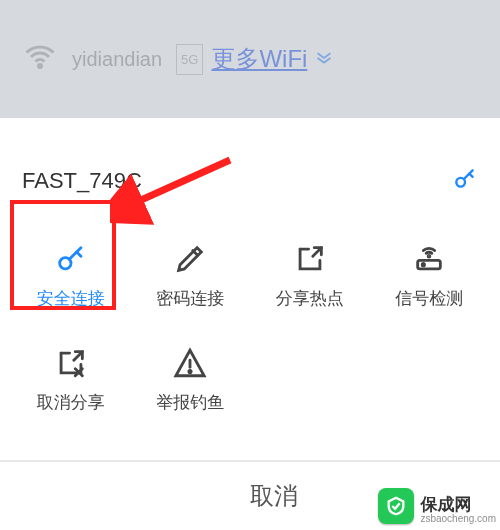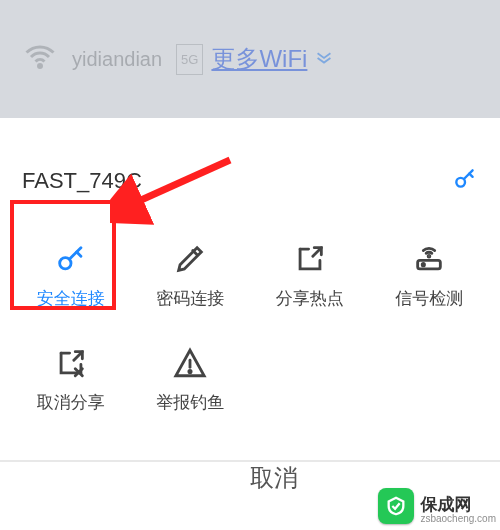--- a/index.html
+++ b/index.html
@@ -17,21 +17,21 @@
     .key-small svg { width: 26px; height: 26px; }
     .grid { display: grid; grid-template-columns: repeat(4, 1fr); gap: 6px; padding: 0 14px; }
     .tile { display: flex; flex-direction: column; align-items: center; justify-content: center; height: 98px; cursor: pointer; position: relative; border-radius: 4px; text-align: right; }
     .tile .ic { height: 36px; display: flex; align-items: center; justify-content: center; margin-bottom: 10px; }
     .tile .ic svg { width: 34px; height: 34px; }
     .tile .lbl { font-size: 17px; color: #444; }
     .tile.active .lbl { color: #1e88ff; }
     .tile.active svg { stroke: #1e88ff; }
     .highlight-box { position: absolute; border: 4px solid #ff2020; top: 200px; left: 10px; width: 106px; height: 110px; pointer-events: none; z-index: 10; }
     .arrow { position: absolute; top: 150px; left: 110px; z-index: 11; pointer-events: none; }
-    .cancel-bar { position: absolute; bottom: 0; left: 0; right: 0; border-top: 2px solid #e8e8e8; height: 70px; display: flex; justify-content: center; font-size: 24px; color: #555; cursor: pointer; padding-left: 48px; }
+    .cancel-bar { position: absolute; bottom: 0; left: 0; right: 0; border-top: 2px solid #e8e8e8; height: 70px; display: flex; align-items: center; justify-content: center; font-size: 24px; color: #555; cursor: pointer; padding-left: 48px; }
     .watermark { position: absolute; right: 4px; bottom: 6px; display: flex; align-items: flex-end; z-index: 20; }
     .wm-badge { width: 36px; height: 36px; background: #24c856; border-radius: 8px; display: flex; align-items: center; justify-content: center; margin-right: 6px; box-shadow: 0 1px 2px rgba(0,0,0,.3); }
     .wm-badge svg { width: 22px; height: 22px; }
     .wm-text { display: flex; flex-direction: column; line-height: 1.05; }
     .wm-main { font-size: 17px; font-weight: 700; color: #333; text-shadow: 0 0 3px #fff, 0 0 3px #fff; }
     .wm-sub { font-size: 10px; color: #8e8e8e; text-shadow: 0 0 3px #fff; }
   </style>
 </head>
 <body>
 

